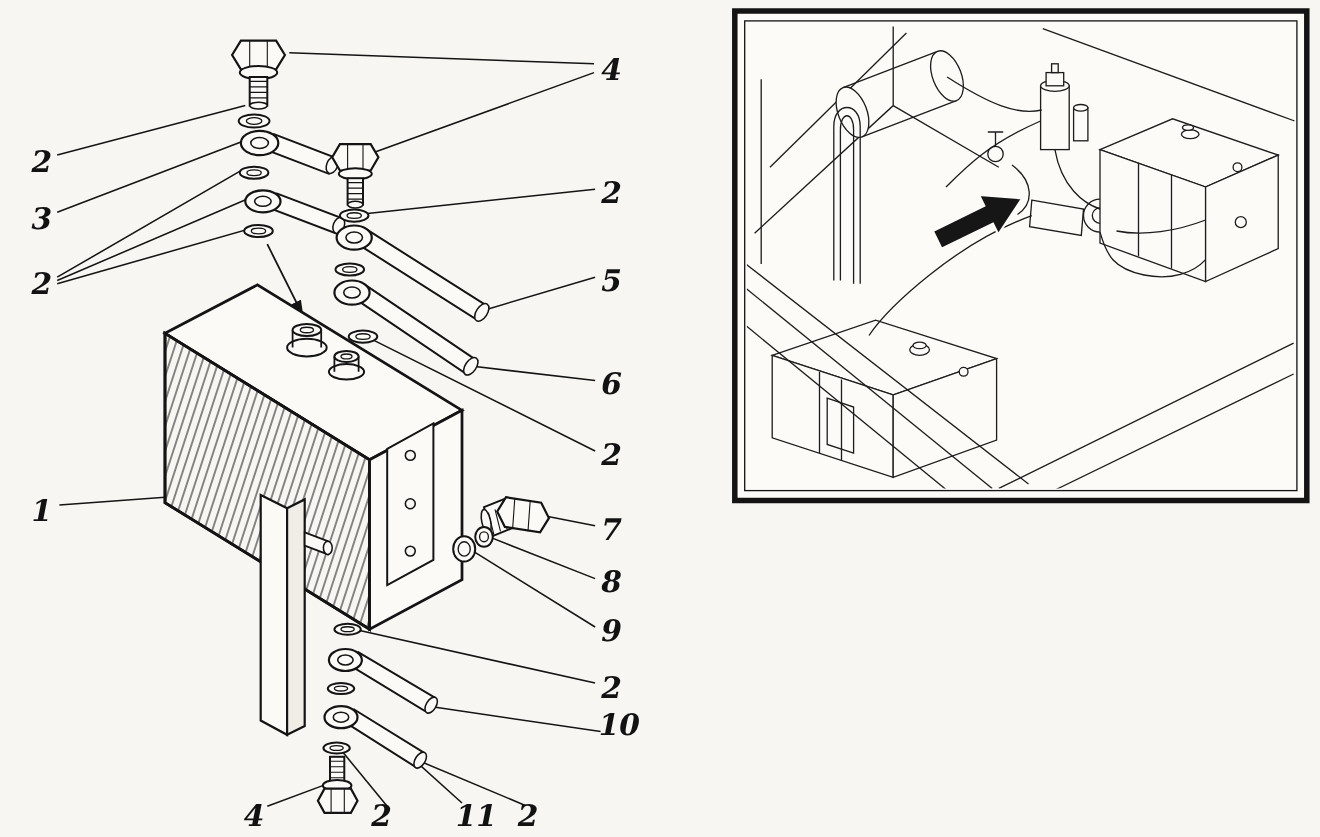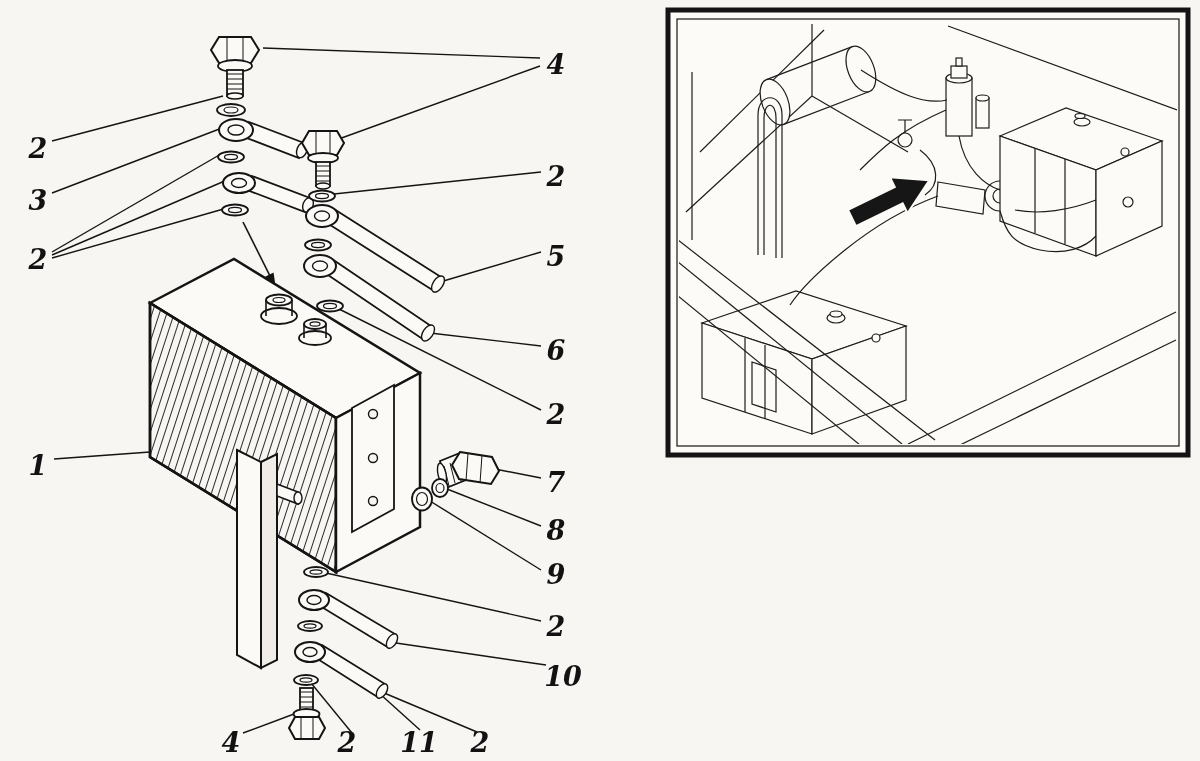--- a/index.html
+++ b/index.html
@@ -310,19 +310,19 @@
 <span class="callout" style="left:38px;top:259px">2</span>
 <span class="callout" style="left:556px;top:176px">2</span>
 <span class="callout" style="left:556px;top:256px">5</span>
 <span class="callout" style="left:556px;top:350px">6</span>
 <span class="callout" style="left:556px;top:414px">2</span>
 <span class="callout" style="left:38px;top:465px">1</span>
 <span class="callout" style="left:556px;top:482px">7</span>
 <span class="callout" style="left:556px;top:530px">8</span>
 <span class="callout" style="left:556px;top:574px">9</span>
 <span class="callout" style="left:556px;top:626px">2</span>
-<span class="callout" style="left:563px;top:676px">10</span>
+<span class="callout" style="left:563px;top:660px">10</span>
 <span class="callout" style="left:231px;top:742px">4</span>
 <span class="callout" style="left:347px;top:742px">2</span>
-<span class="callout" style="left:419px;top:742px">11</span>
+<span class="callout" style="left:433px;top:742px">11</span>
 <span class="callout" style="left:480px;top:742px">2</span>
 
 </div>
 
 </body></html>

